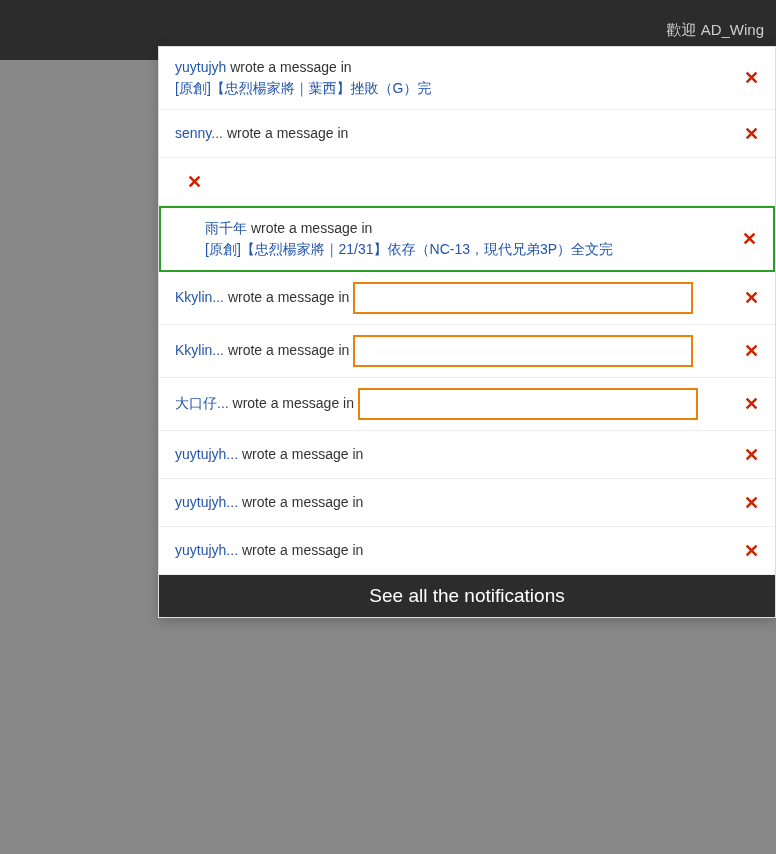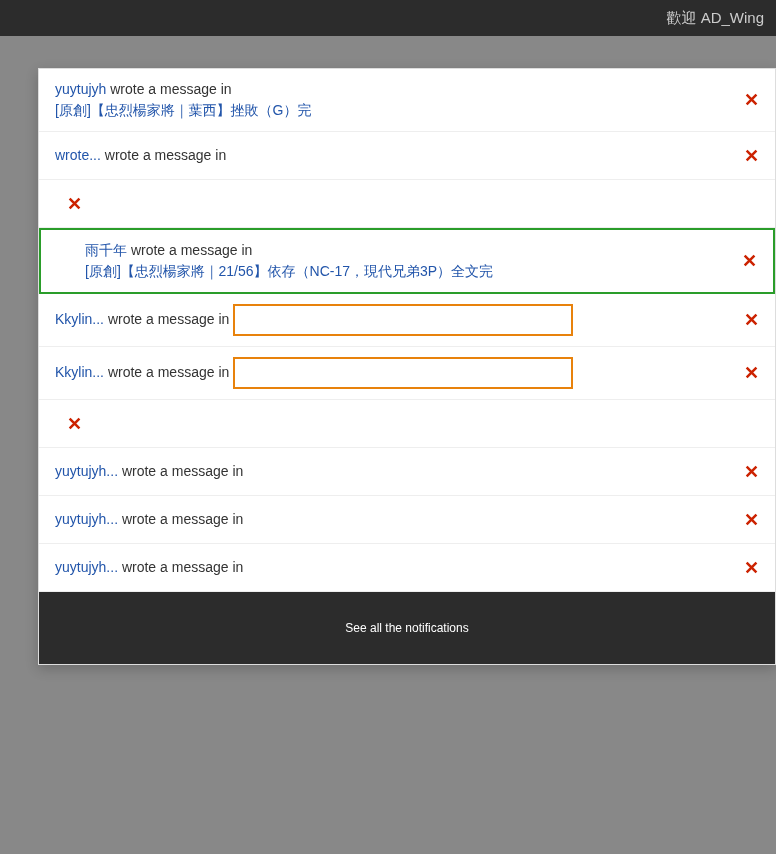--- a/index.html
+++ b/index.html
@@ -7,21 +7,21 @@
       font-family: Arial, sans-serif;
       background: #888;
       width: 776px;
       height: 854px;
       position: relative;
       overflow: hidden;
     }
 
     .header-bar {
       background: #2c2c2c;
-      height: 36px;
+      height: 60px;
       display: flex;
       align-items: center;
       justify-content: flex-end;
       padding: 0 12px;
       gap: 16px;
     }
 
     .welcome-text {
       color: #ccc;
       font-size: 15px;
@@ -31,23 +31,23 @@
       color: #fff;
       border: 2px solid #fff;
       background: transparent;
       padding: 6px 14px;
       font-size: 15px;
       cursor: pointer;
     }
 
     .dropdown-panel {
       position: absolute;
-      top: 68px;
+      top: 46px;
       right: 0;
-      width: 738px;
+      width: 618px;
       background: #fff;
       border: 1px solid #ddd;
       box-shadow: 0 4px 12px rgba(0,0,0,0.2);
       z-index: 10;
     }
 
     .notification-item {
       display: flex;
       align-items: center;
       justify-content: space-between;
@@ -90,23 +90,23 @@
       cursor: pointer;
       margin-left: 12px;
       font-weight: bold;
       flex-shrink: 0;
     }
 
     .see-all-btn {
       background: #2c2c2c;
       color: #fff;
       width: 100%;
-      padding: 29px;
+      padding: 10px;
       text-align: center;
-      font-size: 12px;
+      font-size: 19px;
       cursor: pointer;
       border: none;
       display: block;
     }
   </style>
 </head>
 <body>
 
 <div class="header-bar">
   <span class="welcome-text">歡迎 AD_Wing</span>
@@ -119,36 +119,36 @@
       <span class="link">yuytujyh</span>
       <span> wrote a message in</span>
       <br>
       <span class="link">[原創]【忠烈楊家將｜葉西】挫敗（G）完</span>
     </div>
     <span class="close-btn">✕</span>
   </div>
 
   <div class="notification-item">
     <div class="notification-content">
-      <span class="link">wrote...</span>
+      <span class="link">senny...</span>
       <span> wrote a message in</span>
     </div>
     <span class="close-btn">✕</span>
   </div>
 
   <div class="notification-item">
     <span class="close-btn">✕</span>
   </div>
 
   <div class="notification-item highlighted">
     <div class="notification-content">
       <span class="link">雨千年</span>
       <span> wrote a message in</span>
       <br>
-      <span class="link">[原創]【忠烈楊家將｜21/56】依存（NC-17，現代兄弟3P）全文完</span>
+      <span class="link">[原創]【忠烈楊家將｜21/31】依存（NC-13，現代兄弟3P）全文完</span>
     </div>
     <span class="close-btn">✕</span>
   </div>
 
   <div class="notification-item">
     <div class="notification-content">
       <span class="link">Kkylin...</span>
       <span> wrote a message in </span>
       <span class="orange-box">&nbsp;</span>
     </div>
@@ -158,20 +158,25 @@
   <div class="notification-item">
     <div class="notification-content">
       <span class="link">Kkylin...</span>
       <span> wrote a message in </span>
       <span class="orange-box">&nbsp;</span>
     </div>
     <span class="close-btn">✕</span>
   </div>
 
   <div class="notification-item">
+    <div class="notification-content">
+      <span class="link">大口仔...</span>
+      <span> wrote a message in </span>
+      <span class="orange-box">&nbsp;</span>
+    </div>
     <span class="close-btn">✕</span>
   </div>
 
   <div class="notification-item">
     <div class="notification-content">
       <span class="link">yuytujyh...</span>
       <span> wrote a message in</span>
     </div>
     <span class="close-btn">✕</span>
   </div>

